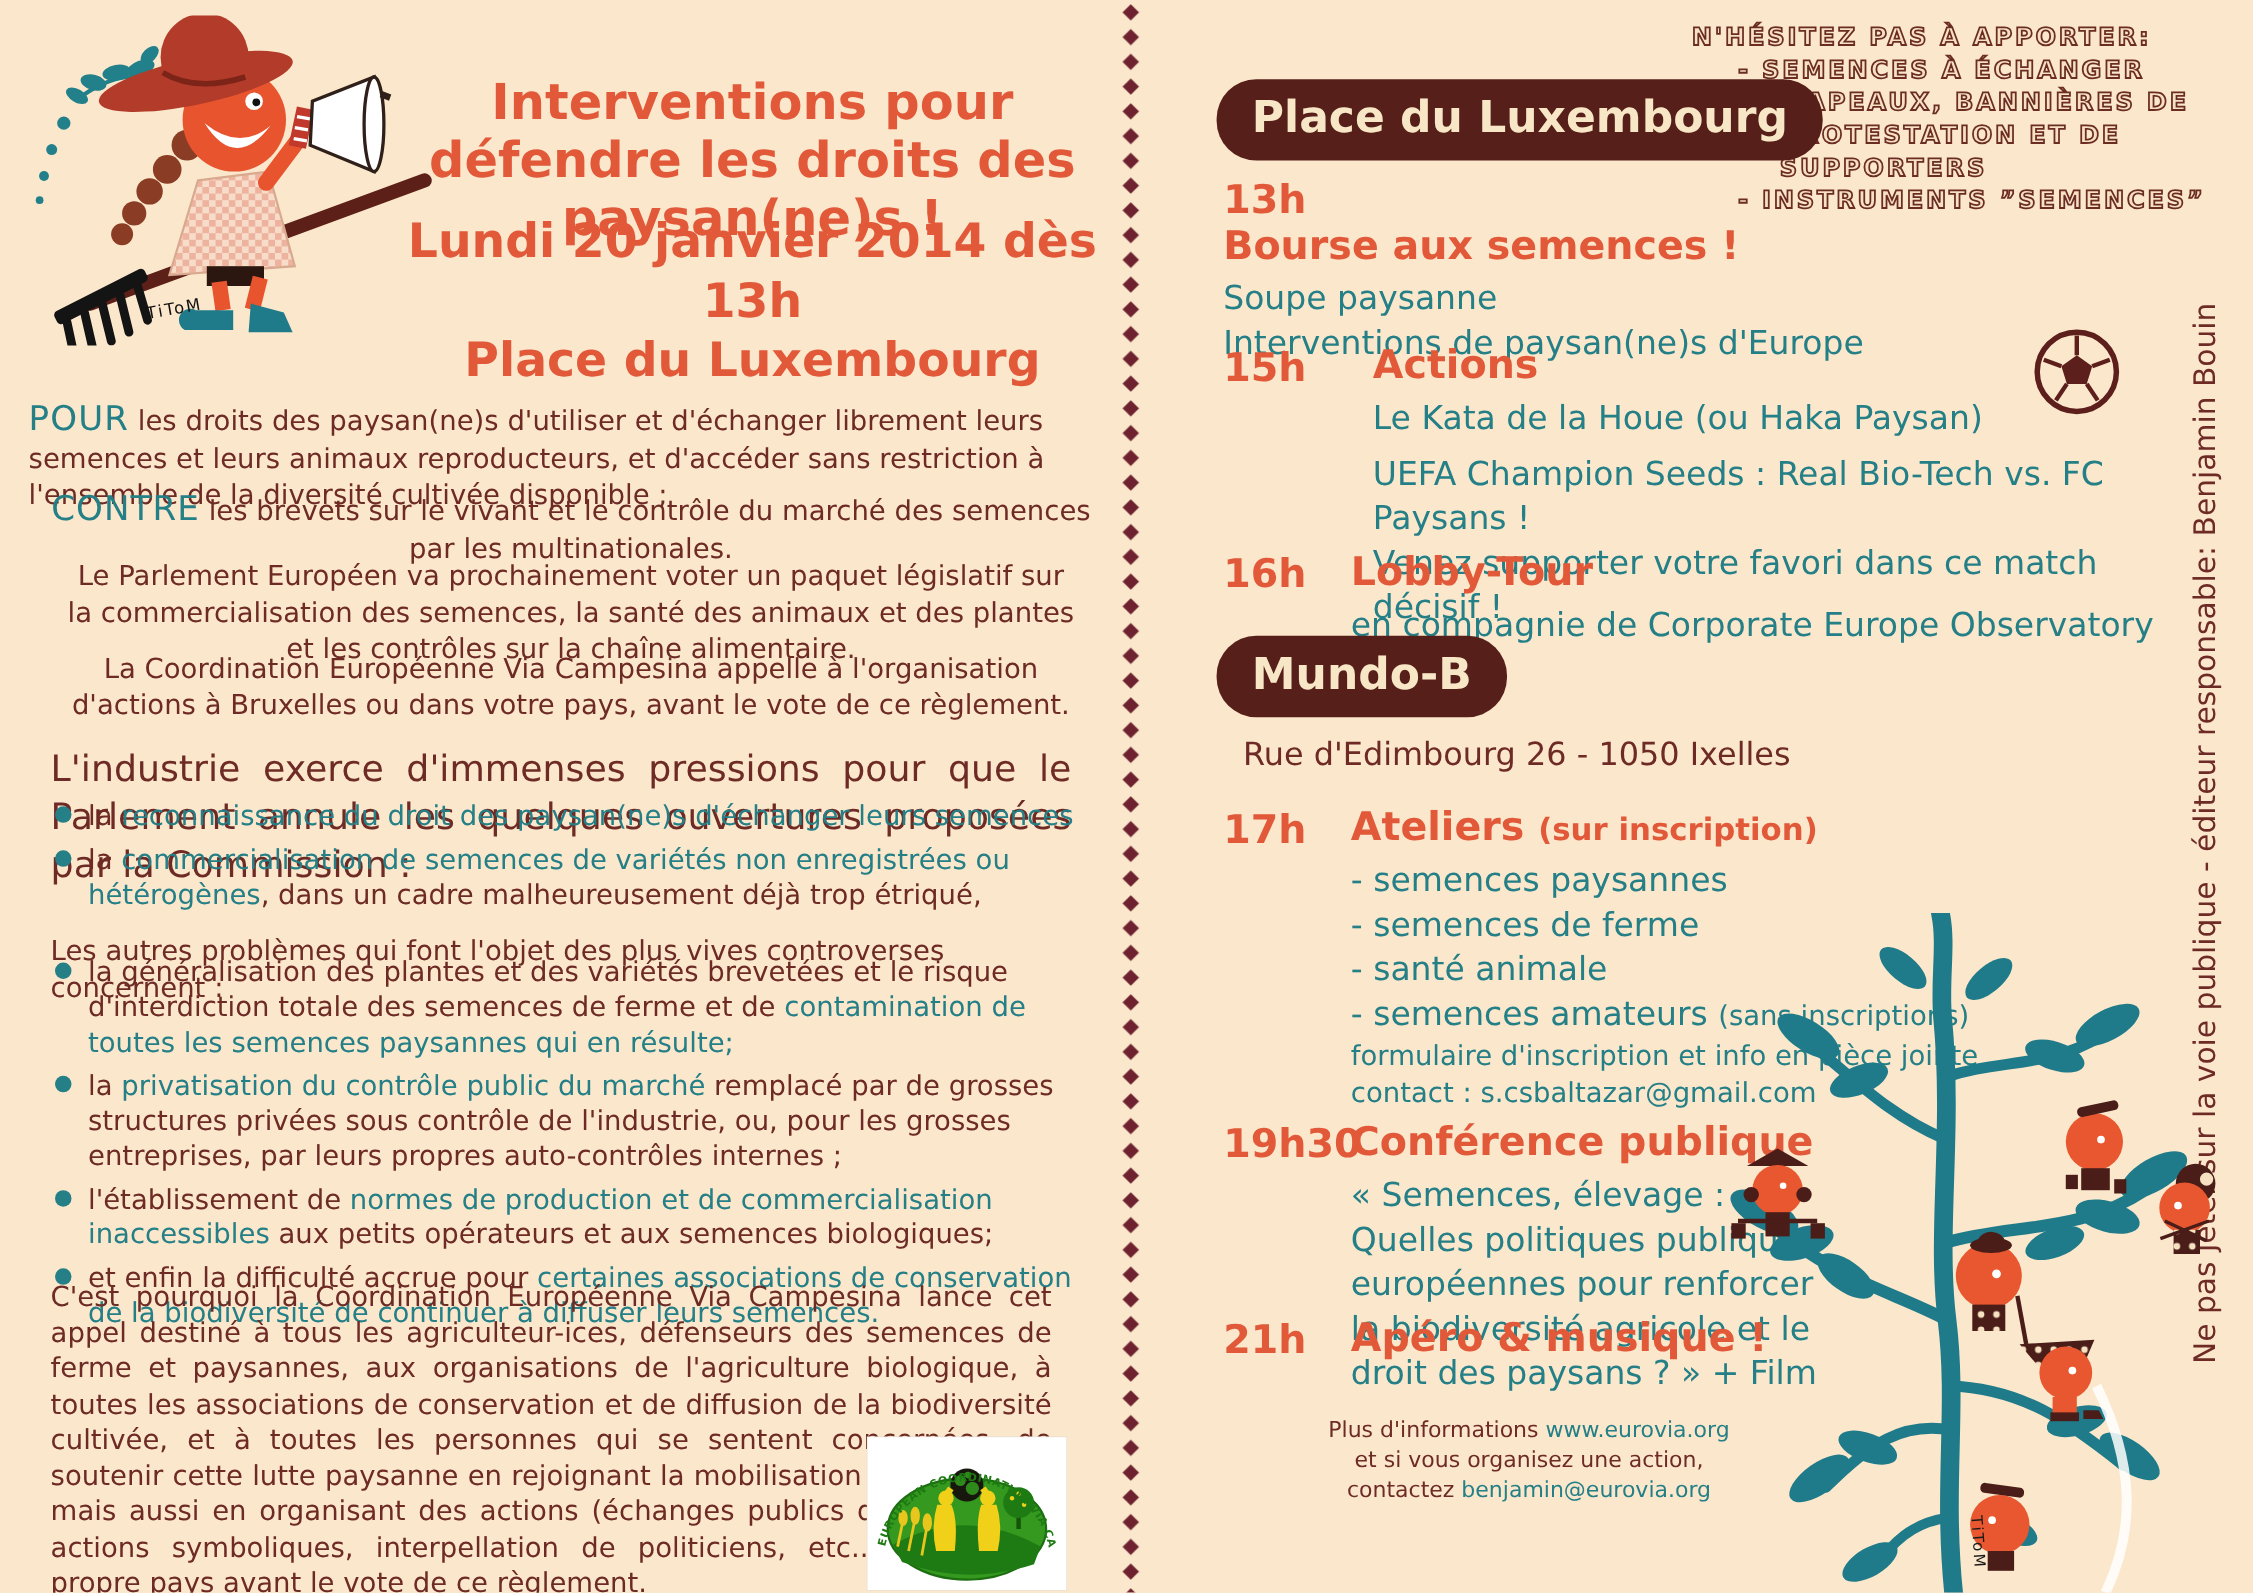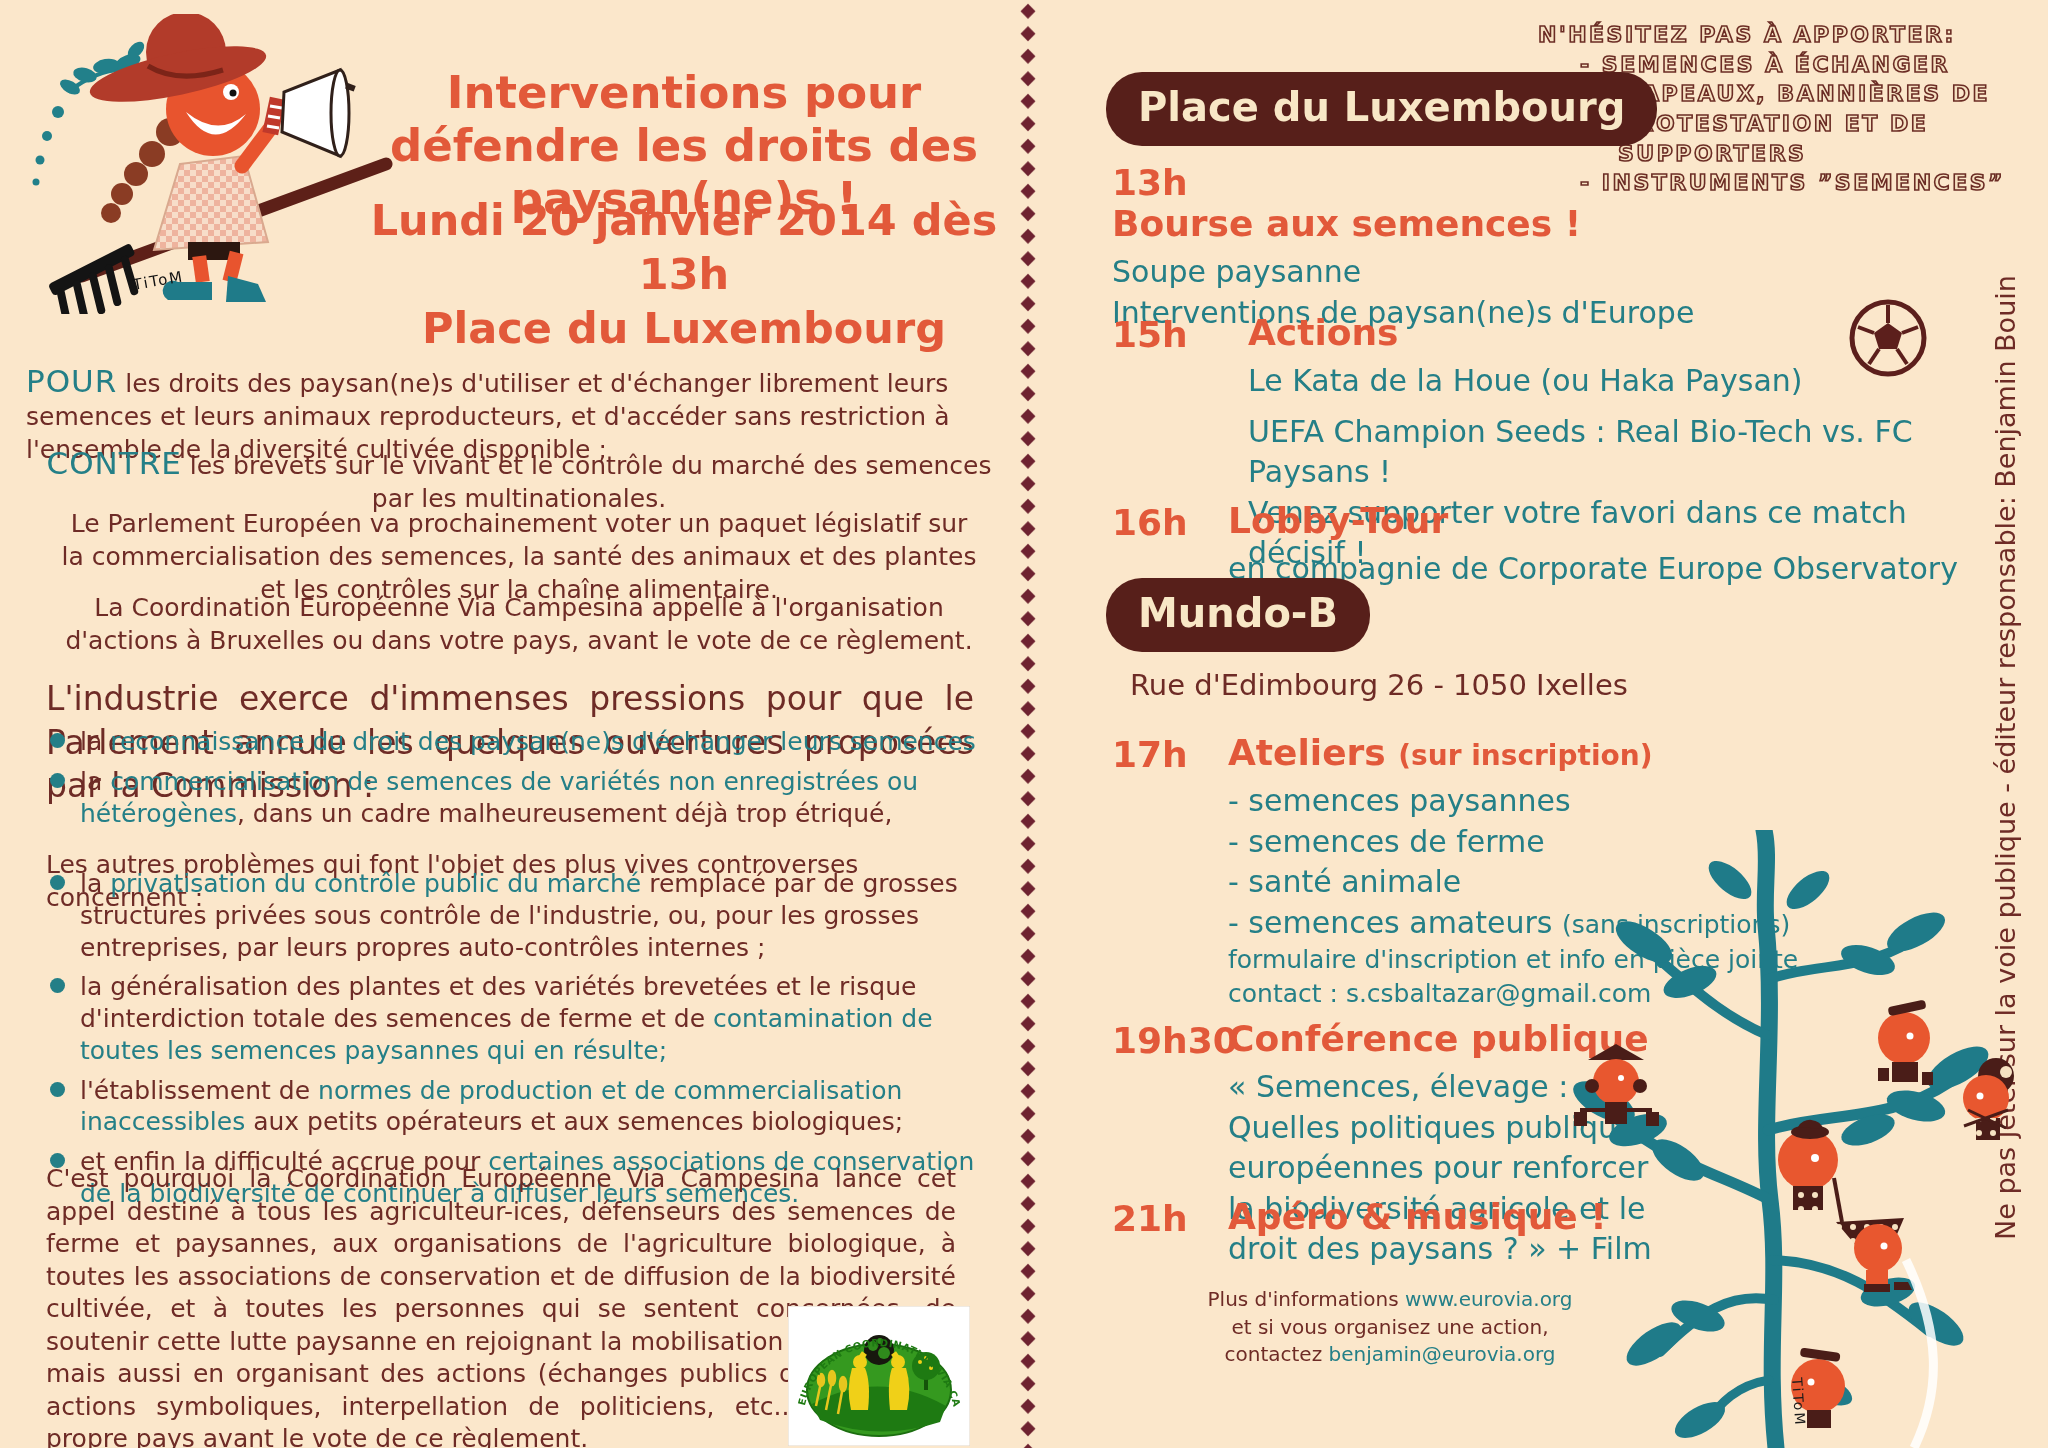--- a/index.html
+++ b/index.html
@@ -188,22 +188,22 @@
   <p class="industrie">L'industrie exerce d'immenses pressions pour que le Parlement annule les quelques ouvertures proposées par la Commission :</p>
 
   <ul class="bullets bulletsA">
     <li><span class="seg maroon">la </span><span class="seg teal">reconnaissance du droit des paysan(ne)s d'échanger leurs semences</span></li>
     <li><span class="seg maroon">la </span><span class="seg teal">commercialisation de semences de variétés non enregistrées ou hétérogènes</span><span class="seg maroon">, dans un cadre malheureusement déjà trop étriqué,</span></li>
   </ul>
 
   <p class="problemes">Les autres problèmes qui font l'objet des plus vives controverses concernent :</p>
 
   <ul class="bullets bulletsB">
+    <li><span class="seg maroon">la généralisation des plantes et des variétés brevetées et le risque d'interdiction totale des semences de ferme et de </span><span class="seg teal">contamination de toutes les semences paysannes qui en résulte;</span></li>
     <li><span class="seg maroon">la </span><span class="seg teal">privatisation du contrôle public du marché</span><span class="seg maroon"> remplacé par de grosses structures privées sous contrôle de l'industrie, ou, pour les grosses entreprises, par leurs propres auto-contrôles internes ;</span></li>
-    <li><span class="seg maroon">la généralisation des plantes et des variétés brevetées et le risque d'interdiction totale des semences de ferme et de </span><span class="seg teal">contamination de toutes les semences paysannes qui en résulte;</span></li>
     <li><span class="seg maroon">l'établissement de </span><span class="seg teal">normes de production et de commercialisation inaccessibles</span><span class="seg maroon"> aux petits opérateurs et aux semences biologiques;</span></li>
     <li><span class="seg maroon">et enfin la difficulté accrue pour </span><span class="seg teal">certaines associations de conservation de la biodiversité de continuer à diffuser leurs semences.</span></li>
   </ul>
 
   <p class="final">C'est pourquoi la Coordination Européenne Via Campesina lance cet appel destiné à tous les agriculteur-ices, défenseurs des semences de ferme et paysannes, aux organisations de l'agriculture biologique, à toutes les associations de conservation et de diffusion de la biodiversité cultivée, et à toutes les personnes qui se sentent concernées, de soutenir cette lutte paysanne en rejoignant la mobilisation le 20 janvier, mais aussi en organisant des actions (échanges publics de semences, actions symboliques, interpellation de politiciens, etc...) dans leur propre pays avant le vote de ce règlement.</p>
 
   <svg class="logo" width="182" height="140" viewBox="0 0 182 140">
     <rect x="0" y="0" width="182" height="140" fill="#ffffff" stroke="#e0d5c5"></rect>
     <defs>
         <path id="arcT" d="M 16 104 A 76 76 0 0 1 166 104" fill="none"></path>

